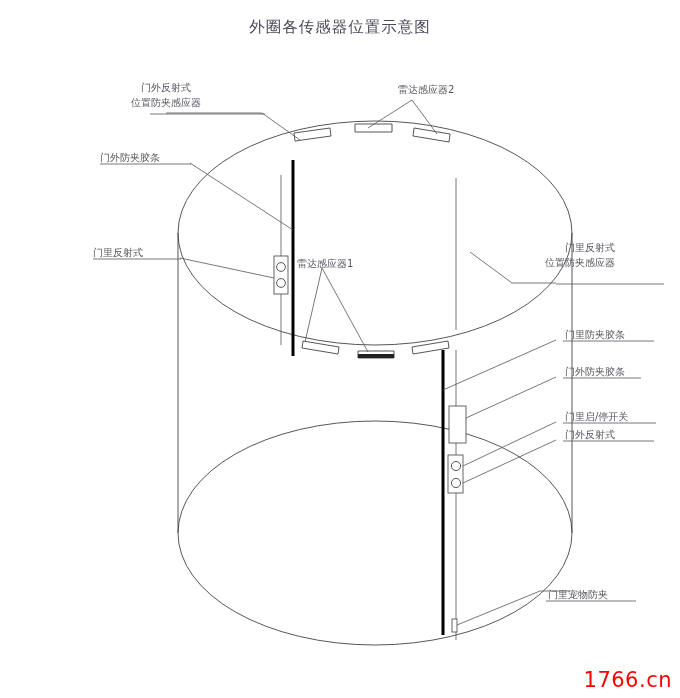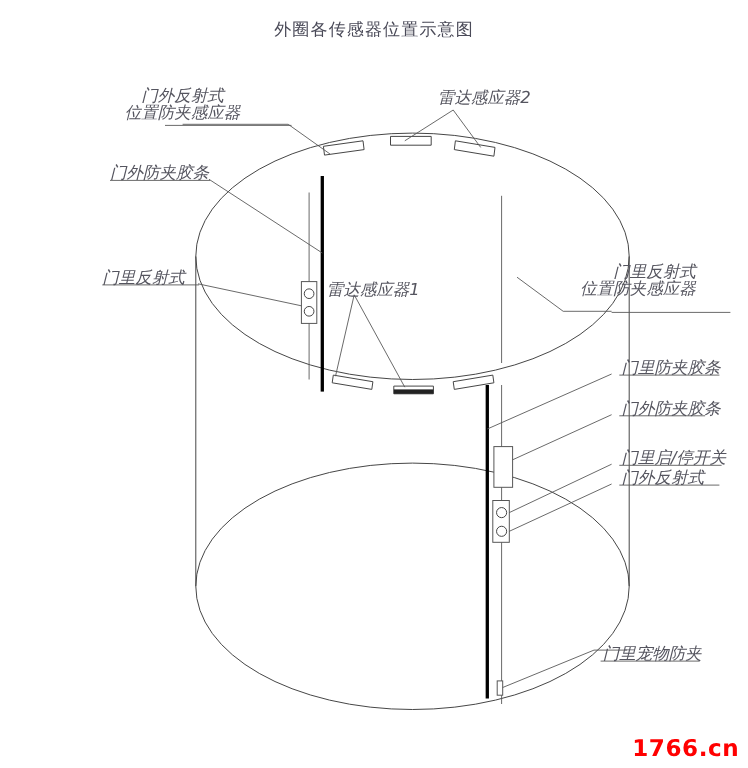--- a/index.html
+++ b/index.html
@@ -33,35 +33,34 @@
     width: 680px;
     text-align: center;
     font-size: 15.5px;
     color: #4a4a58;
     letter-spacing: 1px;
     font-family: "DejaVu Serif", "Liberation Serif", serif;
     white-space: nowrap;
   }
   .lbl {
     position: absolute;
-    font-size: 15px;
+    font-size: 10px;
     line-height: 15px;
     color: #55555f;
     white-space: nowrap;
     font-family: "DejaVu Sans", "Liberation Sans", sans-serif;
-    font-style: italic;
   }
   .lbl.two-line { line-height: 15px; }
   .lbl .ln { display: block; }
   .watermark {
     position: absolute;
     right: 8px;
     bottom: 6px;
     font-size: 21px;
-    font-weight: bold;
+    font-weight: normal;
     color: #ff0000;
     letter-spacing: 0.5px;
     font-family: "DejaVu Sans", "Liberation Sans", sans-serif;
   }
 </style>
 </head>
 <body>
 
 <div id="stage">
 

